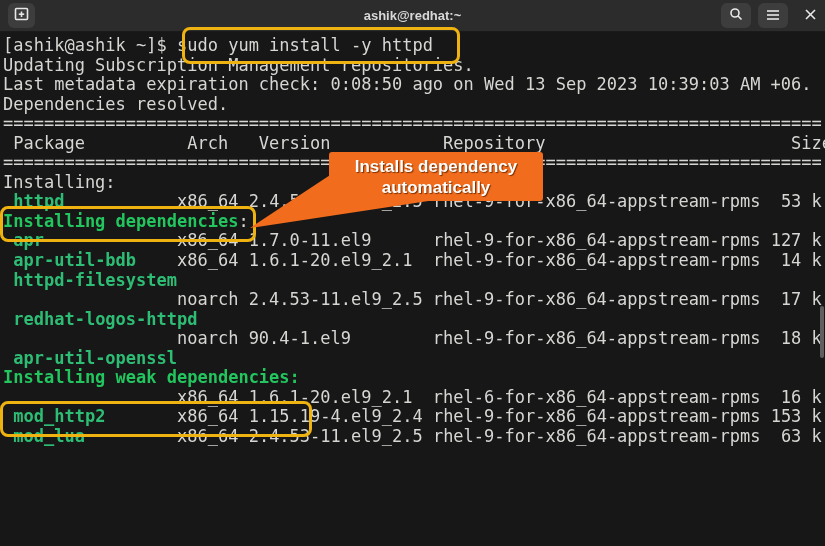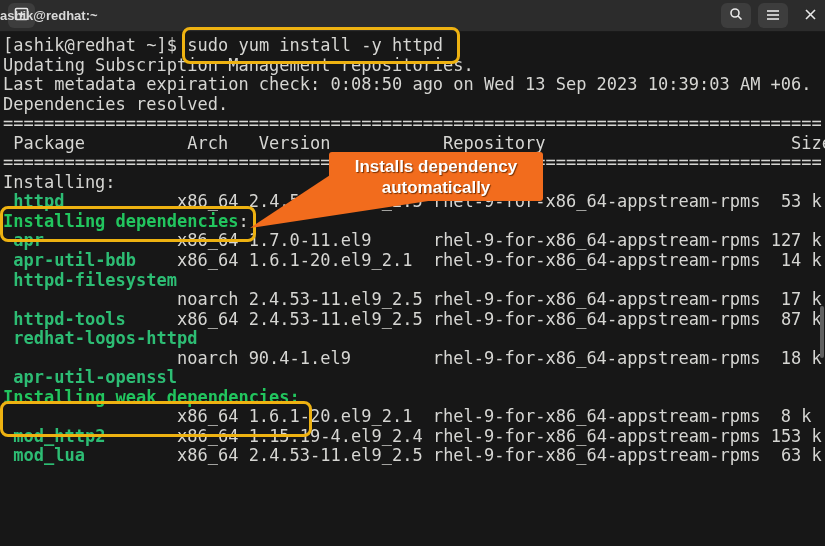--- a/index.html
+++ b/index.html
@@ -9,21 +9,21 @@
   #titlebar{position:absolute;left:0;top:0;width:825px;height:31px;background:#2c2c2c;
             border-bottom:1px solid #1a1a1a;}
   .tb-btn{position:absolute;top:3px;height:25px;background:#3d3d3d;border-radius:6px;
           display:flex;align-items:center;justify-content:center;}
   #btn-newtab{left:8px;width:27px;}
   #btn-search{left:721px;width:30px;}
   #btn-menu{left:758px;width:30px;}
   #btn-close{position:absolute;left:797px;top:3px;width:26px;height:25px;display:flex;
              align-items:center;justify-content:center;background:transparent;}
   #title-text{position:absolute;left:0;top:0;width:100%;height:31px;line-height:31px;
-              text-align:left;color:#d9d9d9;font-family:"Liberation Sans",sans-serif;
+              text-align:center;color:#d9d9d9;font-family:"Liberation Sans",sans-serif;
               font-size:13px;font-weight:700;}
   .glyph{stroke:#e8e8e8;fill:none;stroke-width:1.6px;}
   
   #terminal{position:absolute;left:3px;top:35px;width:822px;font-size:17px;
             color:#d6d6d3;}
   .line{height:19.55px;white-space:pre;}
   .g{color:#2dbd74;font-weight:bold;}
   .y{color:#22c55e;font-weight:bold;}
   
   .ybox{position:absolute;border:3px solid #eeb211;border-radius:8px;pointer-events:none;}
@@ -78,40 +78,39 @@
       <span>
         <svg width="13" height="13" viewBox="0 0 13 13">
           <line class="glyph" x1="2" y1="2" x2="11" y2="11"></line>
           <line class="glyph" x1="11" y1="2" x2="2" y2="11"></line>
         </svg>
       </span>
     </div>
   </div>
 
   <div id="terminal">
-      <div class="line"><span>[ashik@redhat ~]$ </span><span>sudo yum install -y httpd</span></div>
+      <div class="line"><span>[ashik@ashik ~]$ </span><span>sudo yum install -y httpd</span></div>
       <div class="line"><span>Updating Subscription Management repositories.</span></div>
       <div class="line"><span>Last metadata expiration check: 0:08:50 ago on Wed 13 Sep 2023 10:39:03 AM +06.</span></div>
       <div class="line"><span>Dependencies resolved.</span></div>
       <div class="line"><span>================================================================================</span></div>
       <div class="line"><span> Package          Arch   Version           Repository                        Size</span></div>
       <div class="line"><span>================================================================================</span></div>
       <div class="line"><span>Installing:</span></div>
       <div class="line"><span> </span><span class="g">httpd</span><span>           x86_64 2.4.53-11.el9_2.5 rhel-9-for-x86_64-appstream-rpms  53 k</span></div>
       <div class="line"><span class="y">Installing dependencies</span><span>:</span></div>
       <div class="line"><span> </span><span class="g">apr</span><span>             x86_64 1.7.0-11.el9      rhel-9-for-x86_64-appstream-rpms 127 k</span></div>
       <div class="line"><span> </span><span class="g">apr-util-bdb</span><span>    x86_64 1.6.1-20.el9_2.1  rhel-9-for-x86_64-appstream-rpms  14 k</span></div>
       <div class="line"><span> </span><span class="g">httpd-filesystem</span></div>
       <div class="line"><span>                 noarch 2.4.53-11.el9_2.5 rhel-9-for-x86_64-appstream-rpms  17 k</span></div>
-      <div class="line"><span> </span><span class="g">httpd-tools</span><span>     x86_64 2.4.53-11.el9_2.5 rhel-9-for-x86_64-appstream-rpms  87 k</span></div>
       <div class="line"><span> </span><span class="g">redhat-logos-httpd</span></div>
       <div class="line"><span>                 noarch 90.4-1.el9        rhel-9-for-x86_64-appstream-rpms  18 k</span></div>
       <div class="line"><span> </span><span class="g">apr-util-openssl</span></div>
       <div class="line"><span class="y">Installing weak dependencies:</span></div>
-      <div class="line"><span>                 x86_64 1.6.1-20.el9_2.1  rhel-9-for-x86_64-appstream-rpms  8 k</span></div>
+      <div class="line"><span>                 x86_64 1.6.1-20.el9_2.1  rhel-6-for-x86_64-appstream-rpms  16 k</span></div>
       <div class="line"><span> </span><span class="g">mod_http2</span><span>       x86_64 1.15.19-4.el9_2.4 rhel-9-for-x86_64-appstream-rpms 153 k</span></div>
       <div class="line"><span> </span><span class="g">mod_lua</span><span>         x86_64 2.4.53-11.el9_2.5 rhel-9-for-x86_64-appstream-rpms  63 k</span></div>
       <div class="line"><span></span></div>
     </div>
 
   <div class="ybox" id="box-cmd"></div>
   <div class="ybox" id="box-dep"></div>
   <div class="ybox" id="box-weak"></div>
 
   <svg id="callout-tail" viewBox="0 0 200 85">

